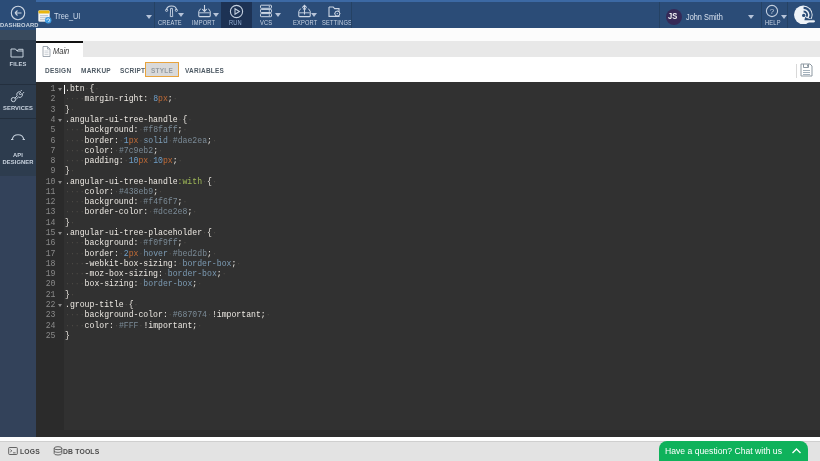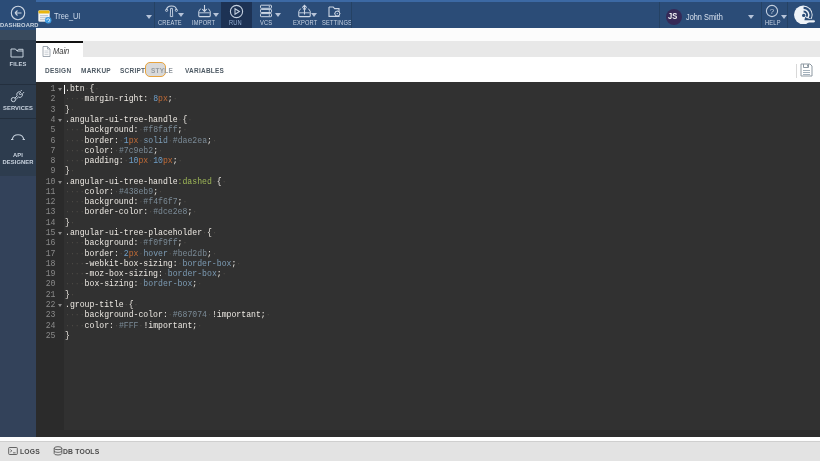--- a/index.html
+++ b/index.html
@@ -25,22 +25,22 @@
   
   #whitegap { left:36px; top:28px; width:784px; height:13px; background:#fcfcfc; }
   #tabstrip { left:36px; top:41px; width:784px; height:16px; background:#e8e8e8; }
   #maintab { left:0px; top:0px; width:47px; height:16px; background:#fff;
     border-top:2px solid #111; position:absolute;font-style:italic; }
   #maintab span { position:absolute; left:17px; top:2.5px; font-size:8.8px; color:#333;
     transform:scaleX(.85); transform-origin:0 0; }
   #subtabs { left:36px; top:57px; width:784px; height:25px; background:#fff; }
   .stlabel { position:absolute; top:8.6px; font-size:7.8px; color:#4e5a64; font-weight:bold; letter-spacing:.3px;
     transform:scaleX(.83); transform-origin:0 0; white-space:nowrap; }
-  #stylechip { position:absolute; left:109px; top:4.5px; width:21px; height:15.5px;
-    background:#d9d9d9; border:1px solid #e8a33d; border-radius:5px; }
+  #stylechip { position:absolute; left:109px; top:4.5px; width:34px; height:15.5px;
+    background:#d9d9d9; border:1px solid #e8a33d; border-radius:0; }
   #stylechip span { position:absolute; left:4.6px; top:3.1px; font-size:7.8px; color:#949ba1; font-weight:bold;
     letter-spacing:.3px; transform:scaleX(.83); transform-origin:0 0; }
 
   
   #editor { left:36px; top:81.8px; width:784px; height:355.2px; background:#313131; }
   #gutter { position:absolute; left:0; top:0; width:27.5px; height:348px; background:#2b2b2b; }
   pre { font-family:"Liberation Mono", monospace; font-size:8.17px; line-height:10.28px; }
   #lnums { position:absolute; left:0; top:2.3px; width:19.5px; text-align:right;
     color:#8a8a8a; }
   #code { position:absolute; left:29px; top:2.3px; color:#ece8e2; }
@@ -257,21 +257,21 @@
     <div id="cursor"></div>
 <pre id="code">.btn<i>·</i>{<i>·</i>
 <i>····</i>margin-right:<i>·</i><span class="tn">8</span><span class="tu">px</span>;<i>·</i>
 }<i>·</i>
 .angular-ui-tree-handle<i>·</i>{<i>·</i>
 <i>····</i>background:<i>·</i><span class="th">#f8faff</span>;<i>·</i>
 <i>····</i>border:<i>·</i><span class="tn">1</span><span class="tu">px</span><i>·</i><span class="ta">solid</span><i>·</i><span class="th">#dae2ea</span>;<i>·</i>
 <i>····</i>color:<i>·</i><span class="th">#7c9eb2</span>;<i>·</i>
 <i>····</i>padding:<i>·</i><span class="tn">10</span><span class="tu">px</span><i>·</i><span class="tn">10</span><span class="tu">px</span>;<i>·</i>
 }<i>·</i>
-.angular-ui-tree-handle<span class="tp">:dashed</span><i>·</i>{<i>·</i>
+.angular-ui-tree-handle<span class="tp">:with</span><i>·</i>{<i>·</i>
 <i>····</i>color:<i>·</i><span class="th">#438eb9</span>;<i>·</i>
 <i>····</i>background:<i>·</i><span class="th">#f4f6f7</span>;<i>·</i>
 <i>····</i>border-color:<i>·</i><span class="th">#dce2e8</span>;<i>·</i>
 }<i>·</i>
 .angular-ui-tree-placeholder<i>·</i>{<i>·</i>
 <i>····</i>background:<i>·</i><span class="th">#f0f9ff</span>;<i>·</i>
 <i>····</i>border:<i>·</i><span class="tn">2</span><span class="tu">px</span><i>·</i><span class="ta">hover</span><i>·</i><span class="th">#bed2db</span>;<i>·</i>
 <i>····</i>-webkit-box-sizing:<i>·</i><span class="ta">border-box</span>;<i>·</i>
 <i>····</i>-moz-box-sizing:<i>·</i><span class="ta">border-box</span>;<i>·</i>
 <i>····</i>box-sizing:<i>·</i><span class="ta">border-box</span>;<i>·</i>
@@ -291,14 +291,20 @@
       <path d="M5,6.8 l2.6,0" stroke="#555" stroke-width="0.8"></path>
     </svg>
     <span class="sblbl2" style="left:20px;">LOGS</span>
     <svg class="abs" style="left:52.5px;top:4.2px" width="10" height="10" viewBox="0 0 10 10">
       <ellipse cx="5" cy="2.2" rx="3.8" ry="1.5" fill="none" stroke="#555" stroke-width="0.9"></ellipse>
       <path d="M1.2,2.2 l0,5.3 a3.8,1.5 0 0 0 7.6,0 l0,-5.3" fill="none" stroke="#555" stroke-width="0.9"></path>
       <path d="M1.2,4.9 a3.8,1.5 0 0 0 7.6,0" fill="none" stroke="#555" stroke-width="0.8"></path>
     </svg>
     <span class="sblbl2" style="left:63px;">DB TOOLS</span>
   </div>
+  <div id="chat" class="abs">
+    <span>Have a question? Chat with us</span>
+    <svg class="abs" style="left:132px;top:6.5px" width="11" height="8" viewBox="0 0 11 8">
+      <path d="M1.5,6 l4,-4 l4,4" fill="none" stroke="#fff" stroke-width="1.3"></path>
+    </svg>
+  </div>
 
 </div>
 
 </body></html>

